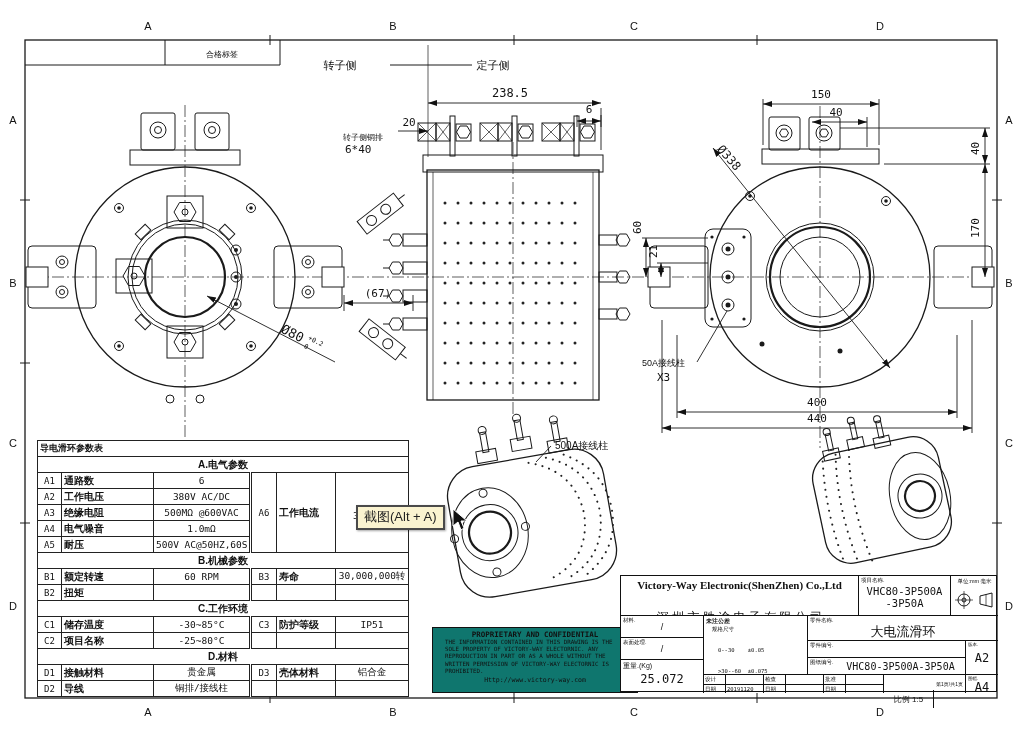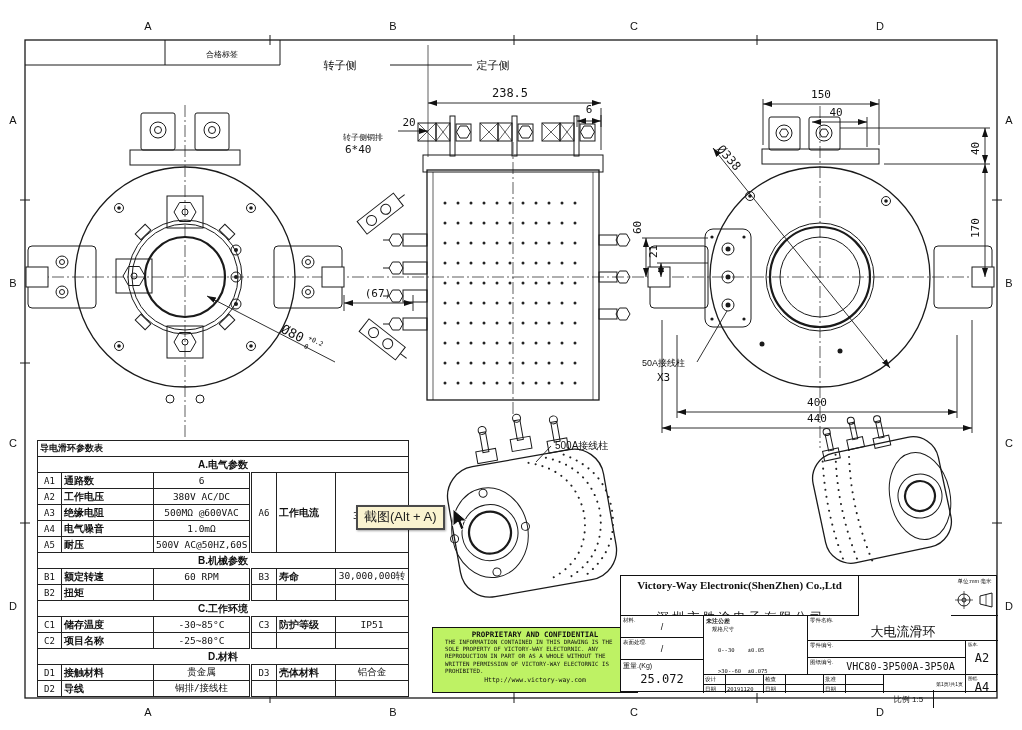--- a/index.html
+++ b/index.html
@@ -32,21 +32,21 @@
   #spec td{border:1px solid #222;height:15px;padding:0 2px;overflow:hidden;white-space:nowrap}
   #spec .ttl{font-weight:bold;font-size:9px;text-align:left}
   #spec .sec{font-weight:bold;font-size:10px;text-align:center}
   #spec .code{font:9px "DejaVu Sans Mono",monospace;text-align:center}
   #spec .lbl{font-size:10px;font-weight:bold;text-align:left}
   #spec .val{font:9.5px "DejaVu Sans Mono",monospace;text-align:center}
   #spec .dbl{border-left:3px double #222}
   #spec .a6v{vertical-align:top;padding-top:37px}
   
   #conf{position:absolute;left:432px;top:627px;width:206px;height:66px;border:1.2px solid #111;
-        box-sizing:border-box;background:#bef264;padding:2px 12px;font-family:"DejaVu Sans Mono",monospace}
+        box-sizing:border-box;background:#0f766e;padding:2px 12px;font-family:"DejaVu Sans Mono",monospace}
   #conf .ct{font-size:7.5px;font-weight:bold;text-align:center}
   #conf .cb{font-size:5.8px;line-height:1.25}
   #conf .cu{font-size:6.5px;text-align:center;margin-top:1px}
   
   #tblk{position:absolute;left:620px;top:575px;width:377px;height:117px;border:1.5px solid #111;
         box-sizing:border-box;background:#fff}
   .c{position:absolute;box-sizing:border-box;border-right:1px solid #111;border-bottom:1px solid #111;overflow:hidden}
   .lab{position:absolute;top:1px;left:2px;font-size:5.5px}
   .cv{display:flex;align-items:center;justify-content:center;height:100%}
   .mono{font-family:"DejaVu Sans Mono",monospace}
@@ -521,20 +521,27 @@
   <div class="ct">PROPRIETARY AND CONFIDENTIAL</div>
   <div class="cb">THE INFORMATION CONTAINED IN THIS DRAWING IS THE SOLE PROPERTY OF VICTORY-WAY ELECTORNIC.  ANY REPRODUCTION IN PART OR AS A WHOLE WITHOUT THE WRITTEN PERMISSION OF VICTORY-WAY ELECTORNIC IS PROHIBITED.</div>
   <div class="cu">Http://www.victory-way.com</div>
 </div>
 
 <div id="tblk">
   <div class="c" style="left:0;top:0;width:238px;height:40px">
     <div style="font:bold 11px 'Liberation Serif',serif;text-align:center;margin-top:3px">Victory-Way Electronic(ShenZhen) Co.,Ltd</div>
     <div style="font-size:12px;text-align:center;margin-top:18px">深 圳 市 胜 途 电 子 有 限 公 司</div>
   </div>
+  <div class="c" style="left:238px;top:0;width:92px;height:40px">
+    <span class="lab">项目名称.</span>
+    <div class="mono" style="font-size:10.5px;text-align:center;margin-top:9px;line-height:12px">
+      <div>VHC80-3P500A</div>
+      <div>-3P50A</div>
+    </div>
+  </div>
   <div class="c" style="left:330px;top:0;width:47px;height:40px;border-right:none">
     <div style="font-size:5.5px;text-align:center;margin-top:2px">单位:mm 毫米</div>
     <svg width="45" height="20" style="position:absolute;left:1px;top:14px">
       <circle cx="12" cy="10" r="6" class="s"></circle>
           <circle cx="12" cy="10" r="2" class="s"></circle>
       <line x1="3" y1="10" x2="21" y2="10" class="thin"></line>
           <line x1="12" y1="1" x2="12" y2="19" class="thin"></line>
       <polygon points="28,6 40,3 40,17 28,14" class="s"></polygon>
           <line x1="34" y1="4.5" x2="34" y2="15.5" class="thin"></line>
     </svg>

